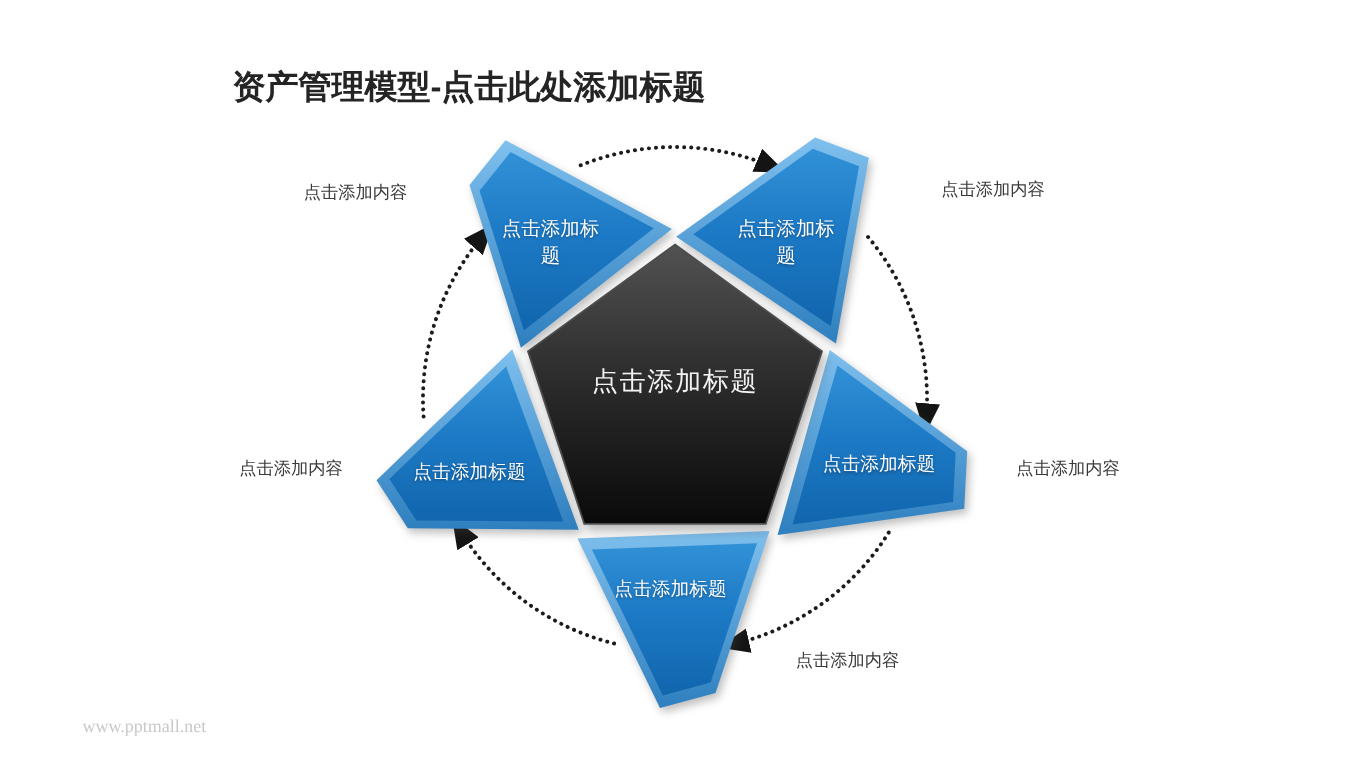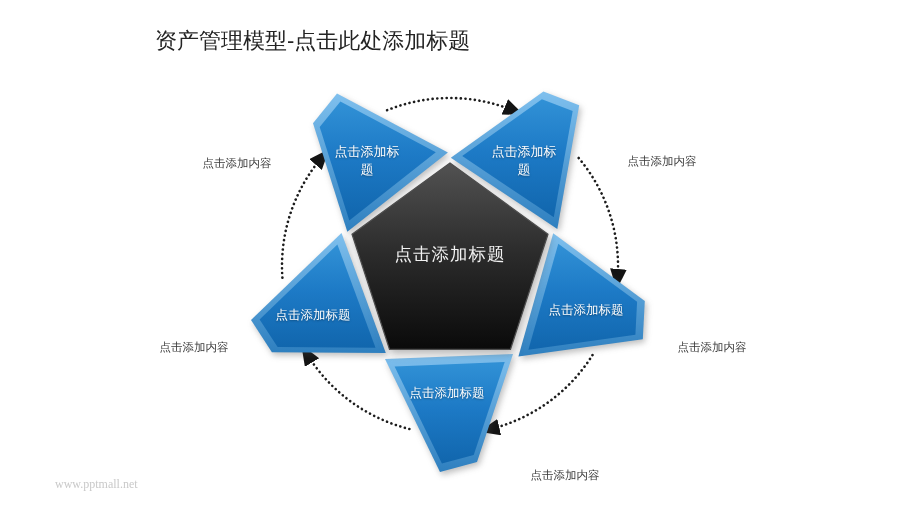--- a/index.html
+++ b/index.html
@@ -7,22 +7,22 @@
          font-family:"Liberation Sans","DejaVu Sans",sans-serif;}
   #diagram-svg{position:absolute;left:0;top:0;}
   .arc{fill:none;stroke:#1c1c1c;stroke-width:2.6;stroke-dasharray:0.1 4.6;stroke-linecap:round;}
   .piece{filter:drop-shadow(2px 3px 3px rgba(70,70,70,0.35));cursor:pointer;}
   .pentagon{filter:drop-shadow(2px 4px 4px rgba(70,70,70,0.4));cursor:pointer;}
   .lbl{position:absolute;transform:translate(-50%,-50%);text-align:center;line-height:1.35;}
   .piece-lbl{color:#ffffff;font-size:13px;text-shadow:0 1px 2px rgba(0,0,0,0.35);cursor:pointer;}
   .piece-lbl.wrap{width:72px;}
   .piece-lbl.nowrap{white-space:nowrap;}
   .pent-lbl{color:#f2f2f2;font-size:17.5px;letter-spacing:1px;white-space:nowrap;cursor:pointer;}
-  .content-lbl{color:#3a3a3a;font-size:11.5px;white-space:nowrap;cursor:pointer;margin-top:34px;}
-  #page-title{position:absolute;left:155px;top:26px;font-size:22px;font-weight:normal;
+  .content-lbl{color:#3a3a3a;font-size:11.5px;white-space:nowrap;cursor:pointer;}
+  #page-title{position:absolute;left:155px;top:43px;font-size:22px;font-weight:bold;
               color:#242424;white-space:nowrap;}
   #brand-logo{position:absolute;right:20px;top:20px;font-size:31px;font-weight:800;
               color:#c6c6ca;letter-spacing:-1px;}
   #watermark{position:absolute;left:55px;top:477px;font-size:12px;color:#c9c9c9;font-family:Liberation Serif, serif;}
 </style>
 </head>
 <body>
 
 <div id="slide">
 

